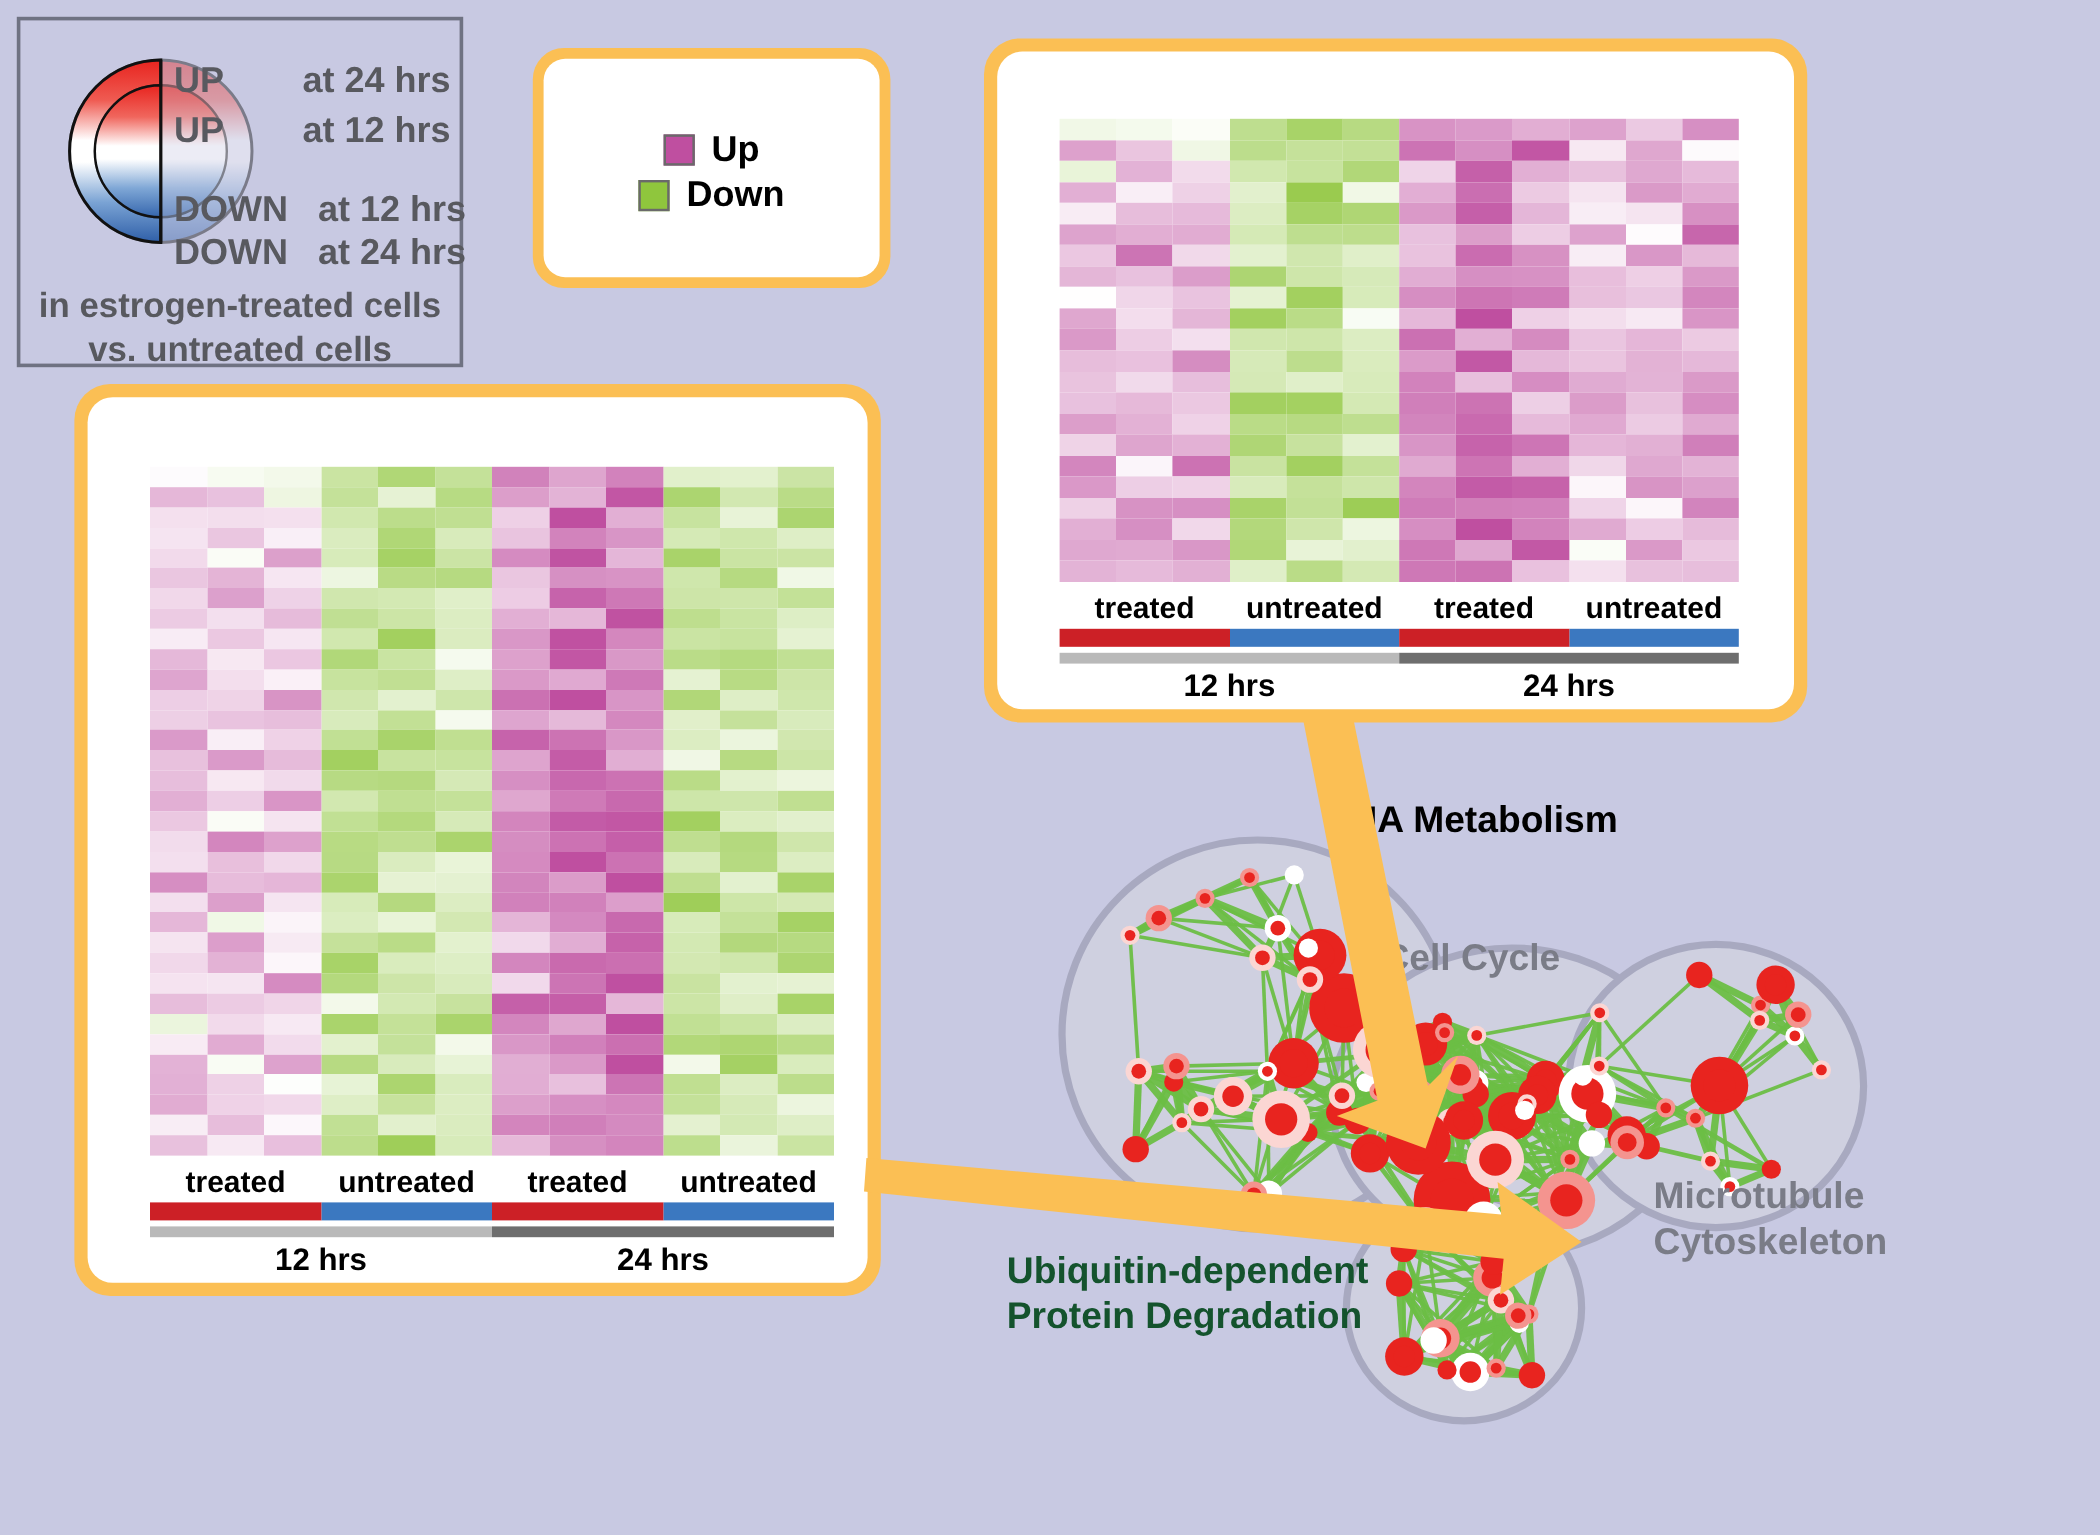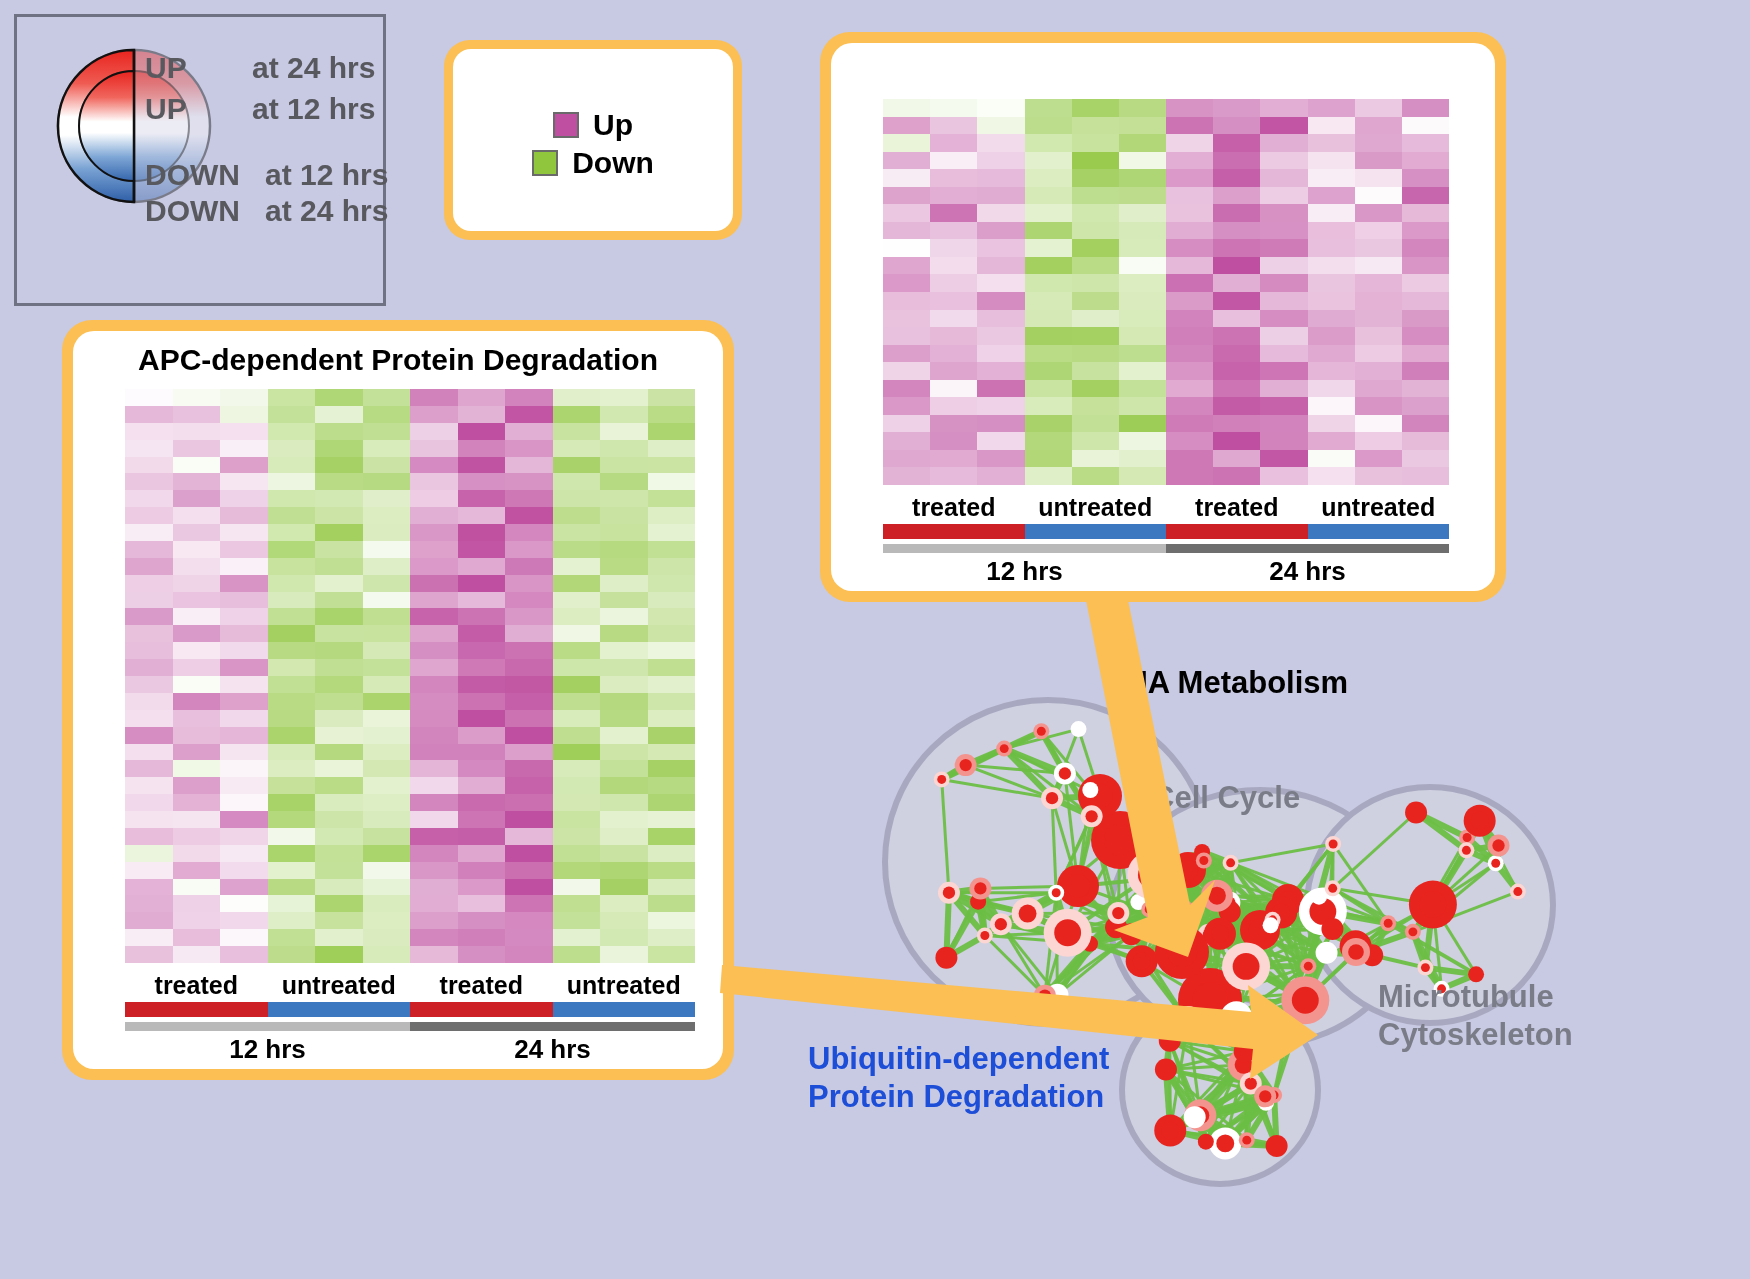--- a/index.html
+++ b/index.html
@@ -70,21 +70,21 @@
   .time-labels{display:grid;grid-template-columns:repeat(2,1fr);margin-top:3px;}
   .time-labels span{text-align:center;font-size:26px;color:#000;font-family:"Liberation Sans",sans-serif;}
 
   
   #network{position:absolute;left:790px;top:600px;width:960px;height:679px;}
   #network svg{display:block;}
   .net-label{position:absolute;white-space:pre;font-family:"Liberation Sans",sans-serif;}
   #lbl-dna{left:1103px;top:665px;font-size:31px;color:#000;}
   #lbl-cc{left:1152px;top:780px;font-size:31px;color:#7a7c87;}
   #lbl-mt{left:1378px;top:978px;font-size:31px;color:#7a7c87;line-height:38px;}
-  #lbl-ub{left:808px;top:1040px;font-size:31px;color:#1d4ed8;line-height:38px;}
+  #lbl-ub{left:839px;top:1040px;font-size:31px;color:#14532d;line-height:38px;}
 
   
   #arrows{position:absolute;left:0;top:0;width:1750px;height:1279px;pointer-events:none;}
 </style>
 </head>
 <body>
 
 <div class="root">
 
   <div id="node-legend">
@@ -116,20 +116,21 @@
       </svg>
     </div>
     <span class="legend-txt" id="lg-up24">UP</span>
     <span class="legend-txt" id="lg-at24a">at 24 hrs</span>
     <span class="legend-txt" id="lg-up12">UP</span>
     <span class="legend-txt" id="lg-at12a">at 12 hrs</span>
     <span class="legend-txt" id="lg-dn12">DOWN</span>
     <span class="legend-txt" id="lg-at12b">at 12 hrs</span>
     <span class="legend-txt" id="lg-dn24">DOWN</span>
     <span class="legend-txt" id="lg-at24b">at 24 hrs</span>
+    <div id="lg-cap">in estrogen-treated cells<br>vs. untreated cells</div>
   </div>
 
   <div id="color-legend">
     <div class="inner">
       <div class="sw-row">
         <span class="swatch" style="background-color: rgb(191, 79, 160);"></span>
         <span class="sw-label">Up</span>
       </div>
       <div class="sw-row">
         <span class="swatch" style="background-color: rgb(143, 198, 61);"></span>
@@ -428,21 +429,20 @@
         <div class="time-labels">
             <span>12 hrs</span>
             <span>24 hrs</span>
           </div>
       </div>
     </div>
   </div>
 
   <div class="panel" id="panel-apc">
     <div class="sheet">
-      <div class="panel-title">APC-dependent Protein Degradation</div>
       <div class="hm-wrap" id="hm-apc">
         <div class="hm-grid" style="grid-template-columns: repeat(12, 1fr); grid-template-rows: repeat(34, 1fr);">
             <div class="hm-cell" style="background: rgb(253, 251, 253);"></div>
             <div class="hm-cell" style="background: rgb(247, 251, 241);"></div>
             <div class="hm-cell" style="background: rgb(243, 249, 234);"></div>
             <div class="hm-cell" style="background: rgb(202, 228, 162);"></div>
             <div class="hm-cell" style="background: rgb(176, 215, 118);"></div>
             <div class="hm-cell" style="background: rgb(196, 225, 153);"></div>
             <div class="hm-cell" style="background: rgb(209, 130, 187);"></div>
             <div class="hm-cell" style="background: rgb(222, 165, 206);"></div>

